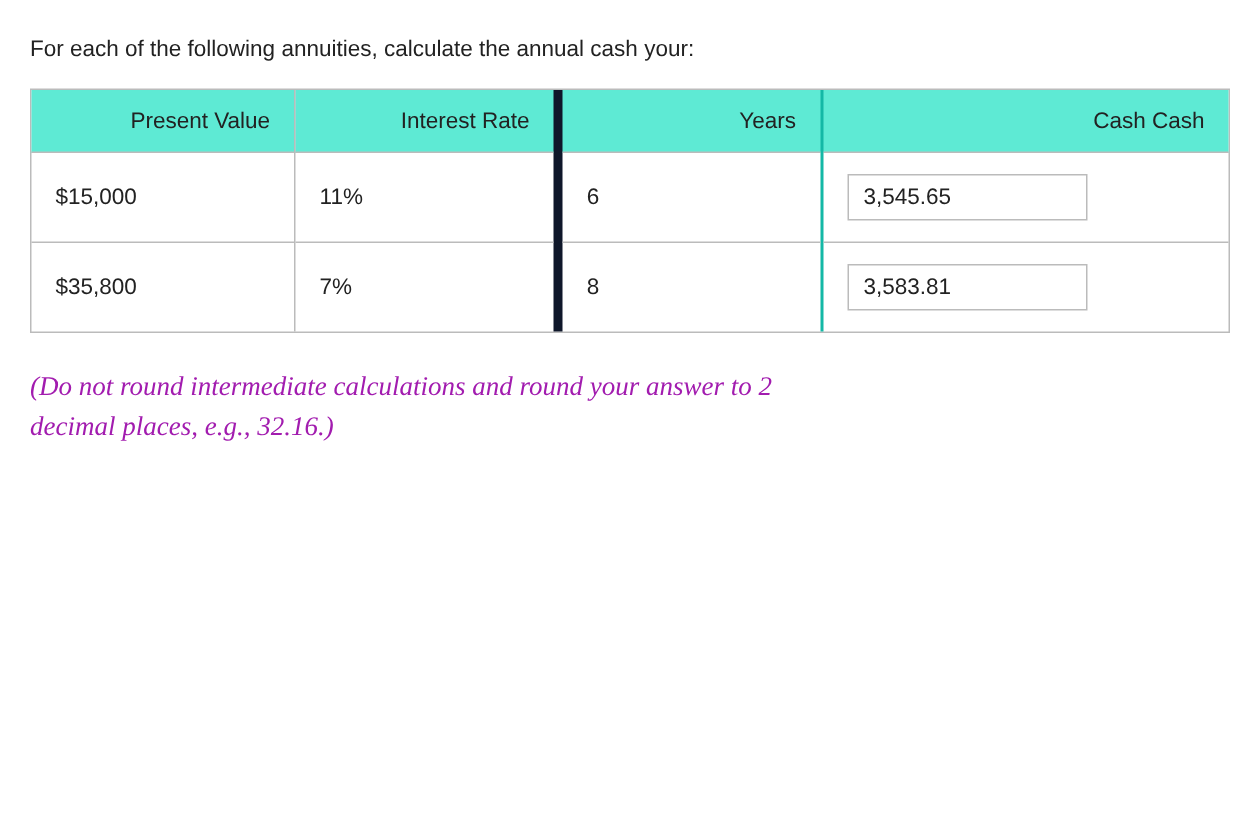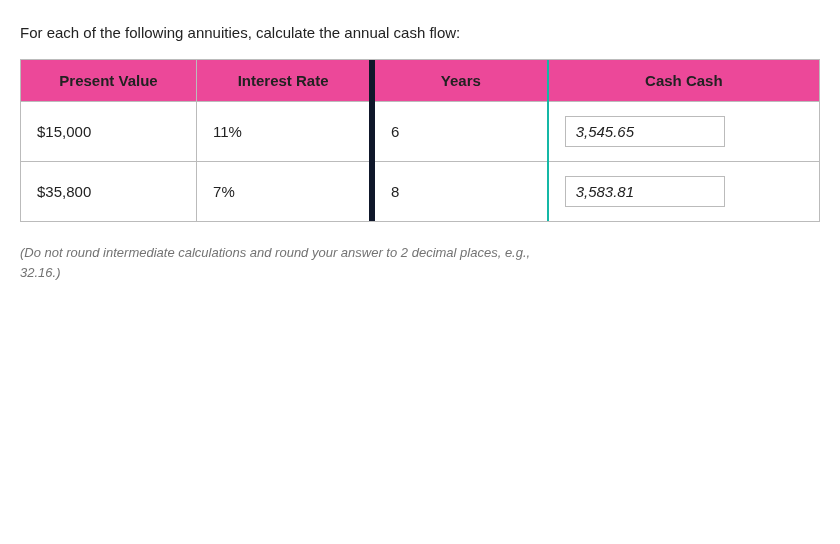--- a/index.html
+++ b/index.html
@@ -33,24 +33,24 @@
     table {
       width: 100%;
       border-collapse: collapse;
     }
 
     thead tr {
       border-bottom: 1px solid #bbb;
     }
 
     th {
-      font-weight: bold;
+      font-weight: normal;
       padding: 12px 16px;
-      text-align: center;
-      background: #ec4899;
+      text-align: right;
+      background: #5eead4;
       font-size: 15px;
     }
 
     td {
       padding: 14px 16px;
       font-size: 15px;
       vertical-align: middle;
       border-top: 1px solid #bbb;
     }
 
@@ -77,38 +77,38 @@
       width: 34%;
     }
 
     .cash-flow-input {
       border: 1px solid #bbb;
       padding: 6px 10px;
       font-size: 15px;
       width: 160px;
       background: #fff;
       color: #222;
-      font-style: italic;
     }
 
     .note {
       margin-top: 18px;
       font-style: italic;
-      font-size: 13px;
-      color: #737373;
+      font-size: 18px;
+      color: #a21caf;
       max-width: 520px;
       line-height: 1.5;
+      font-family: Liberation Serif, serif;
     }
   </style>
 </head>
 <body>
 
 
 
-<p class="instruction">For each of the following annuities, calculate the annual cash flow:</p>
+<p class="instruction">For each of the following annuities, calculate the annual cash your:</p>
 
 <div class="table-wrapper">
   <table>
     <thead>
       <tr>
         <th class="col-present-value">Present Value</th>
         <th class="col-interest-rate">Interest Rate</th>
         <th class="col-years">Years</th>
         <th class="col-cash-flow">Cash Cash</th>
       </tr>

